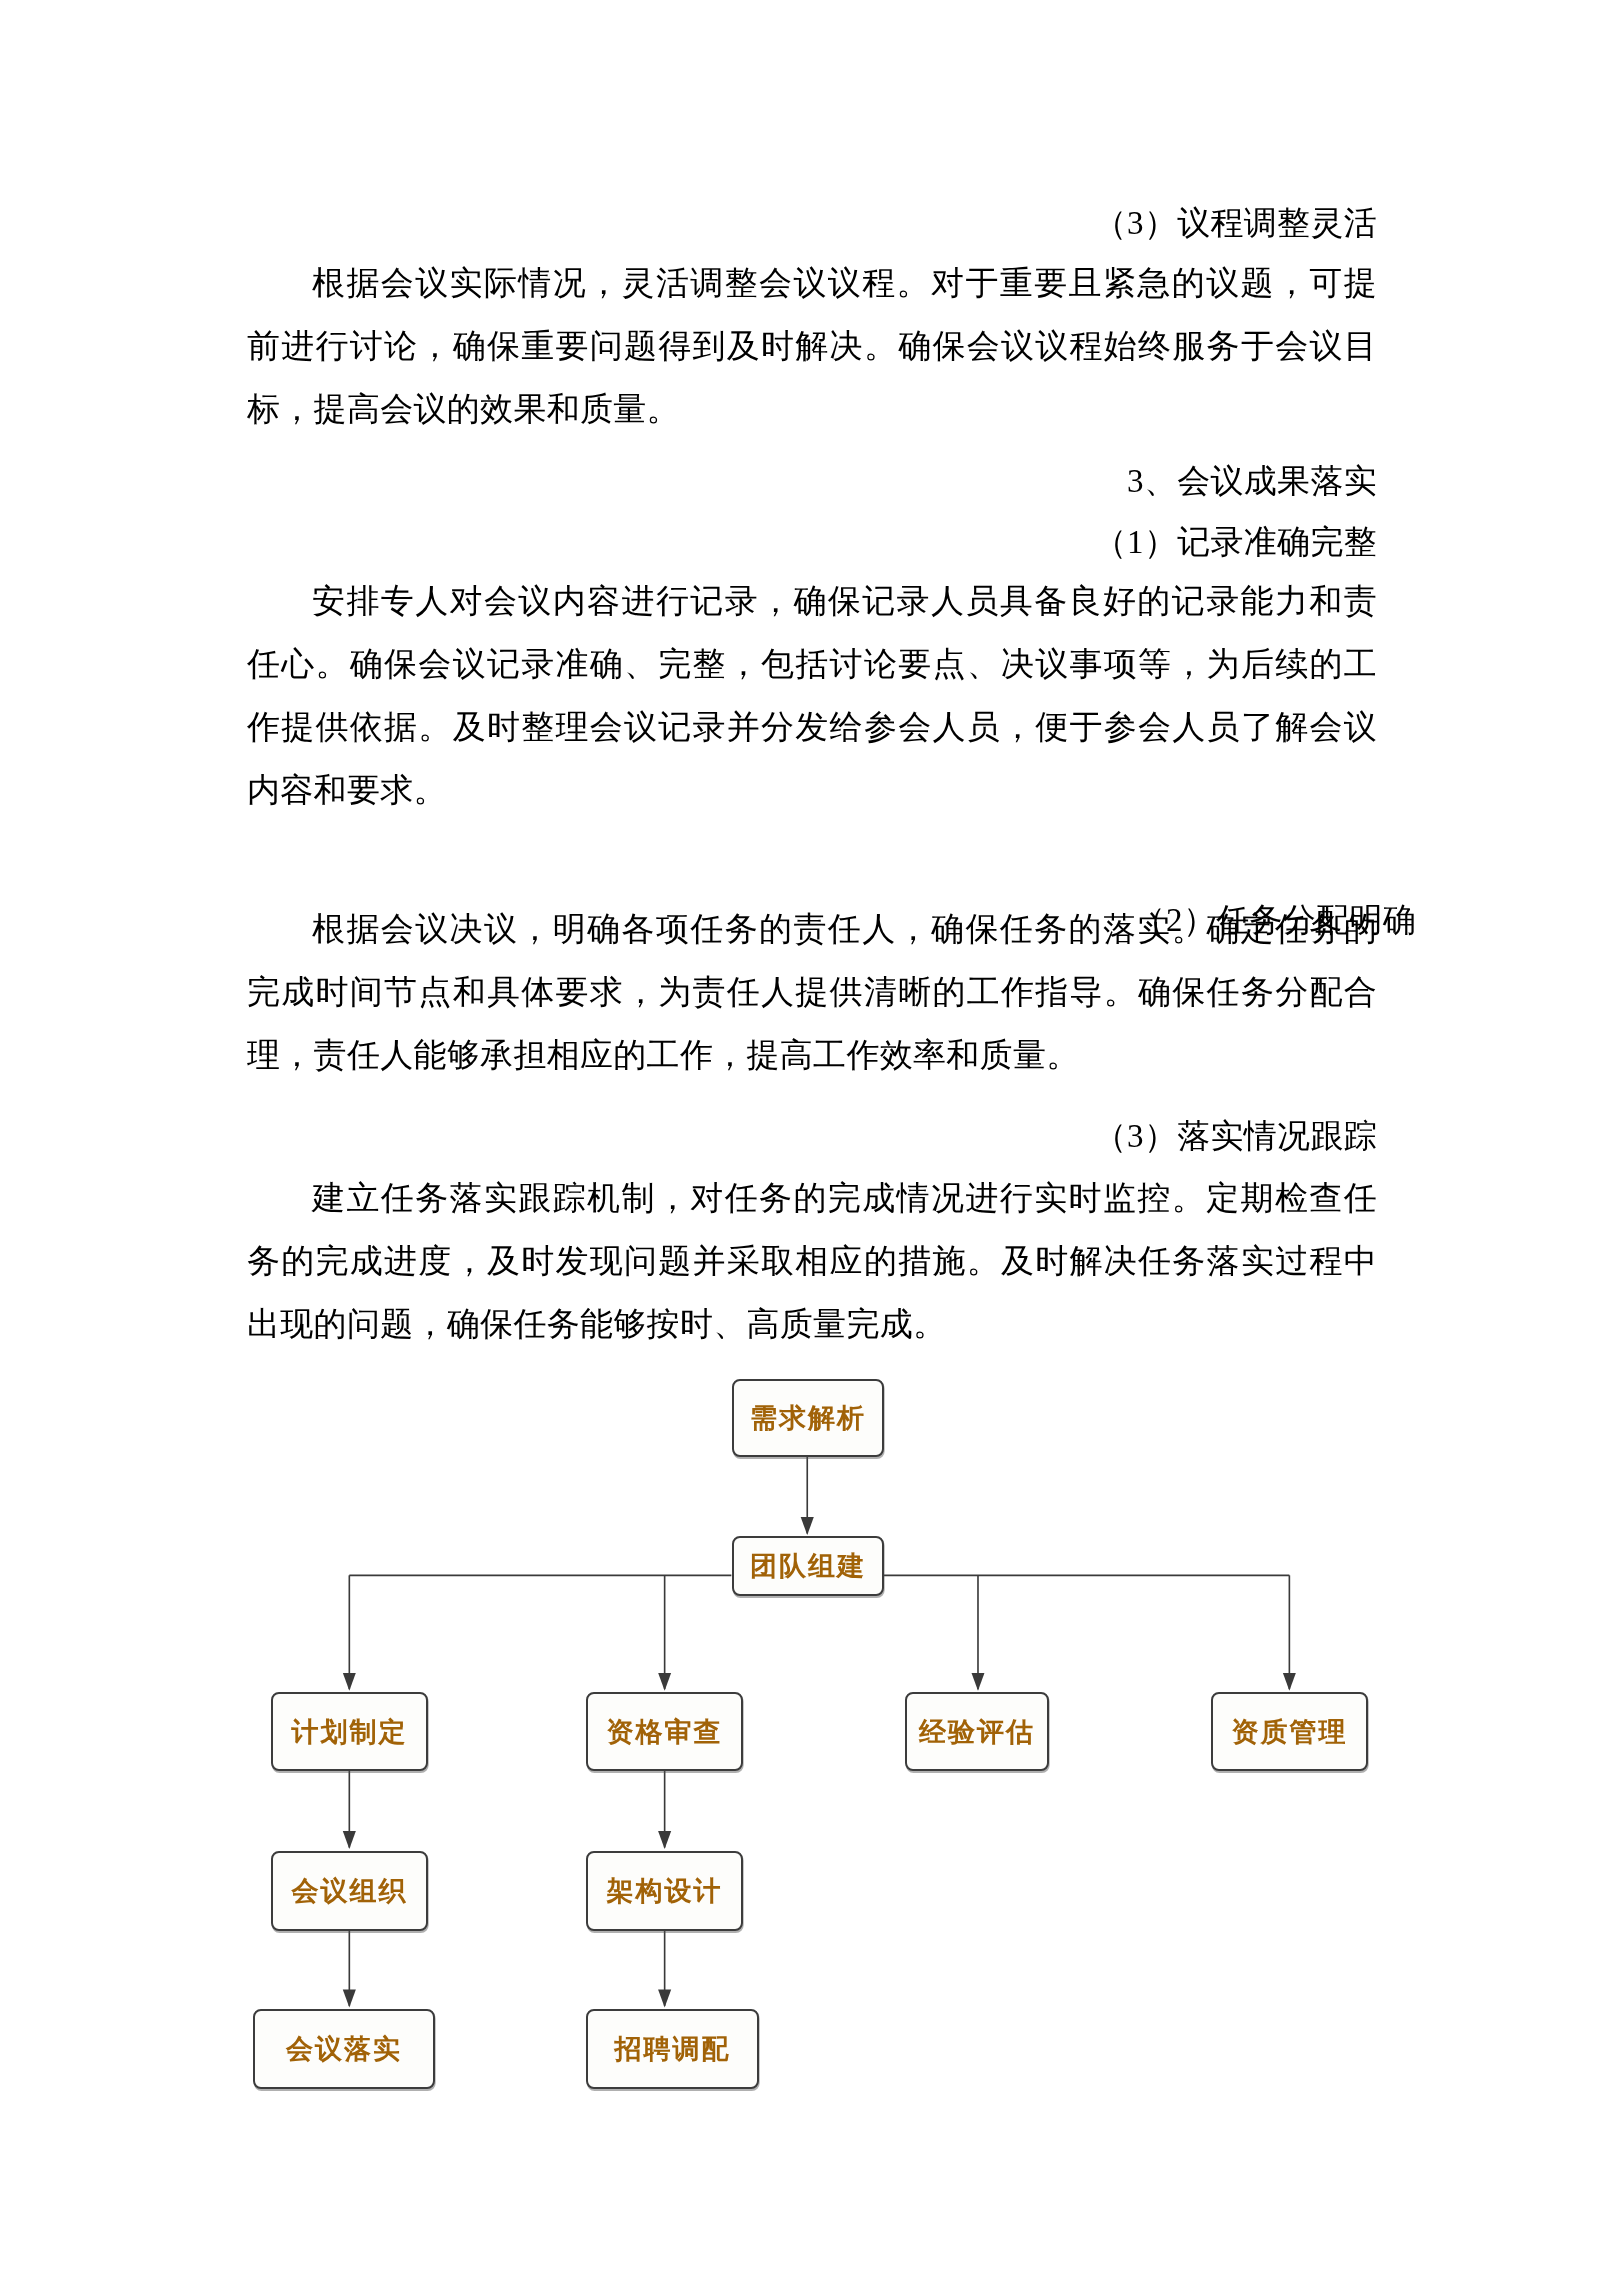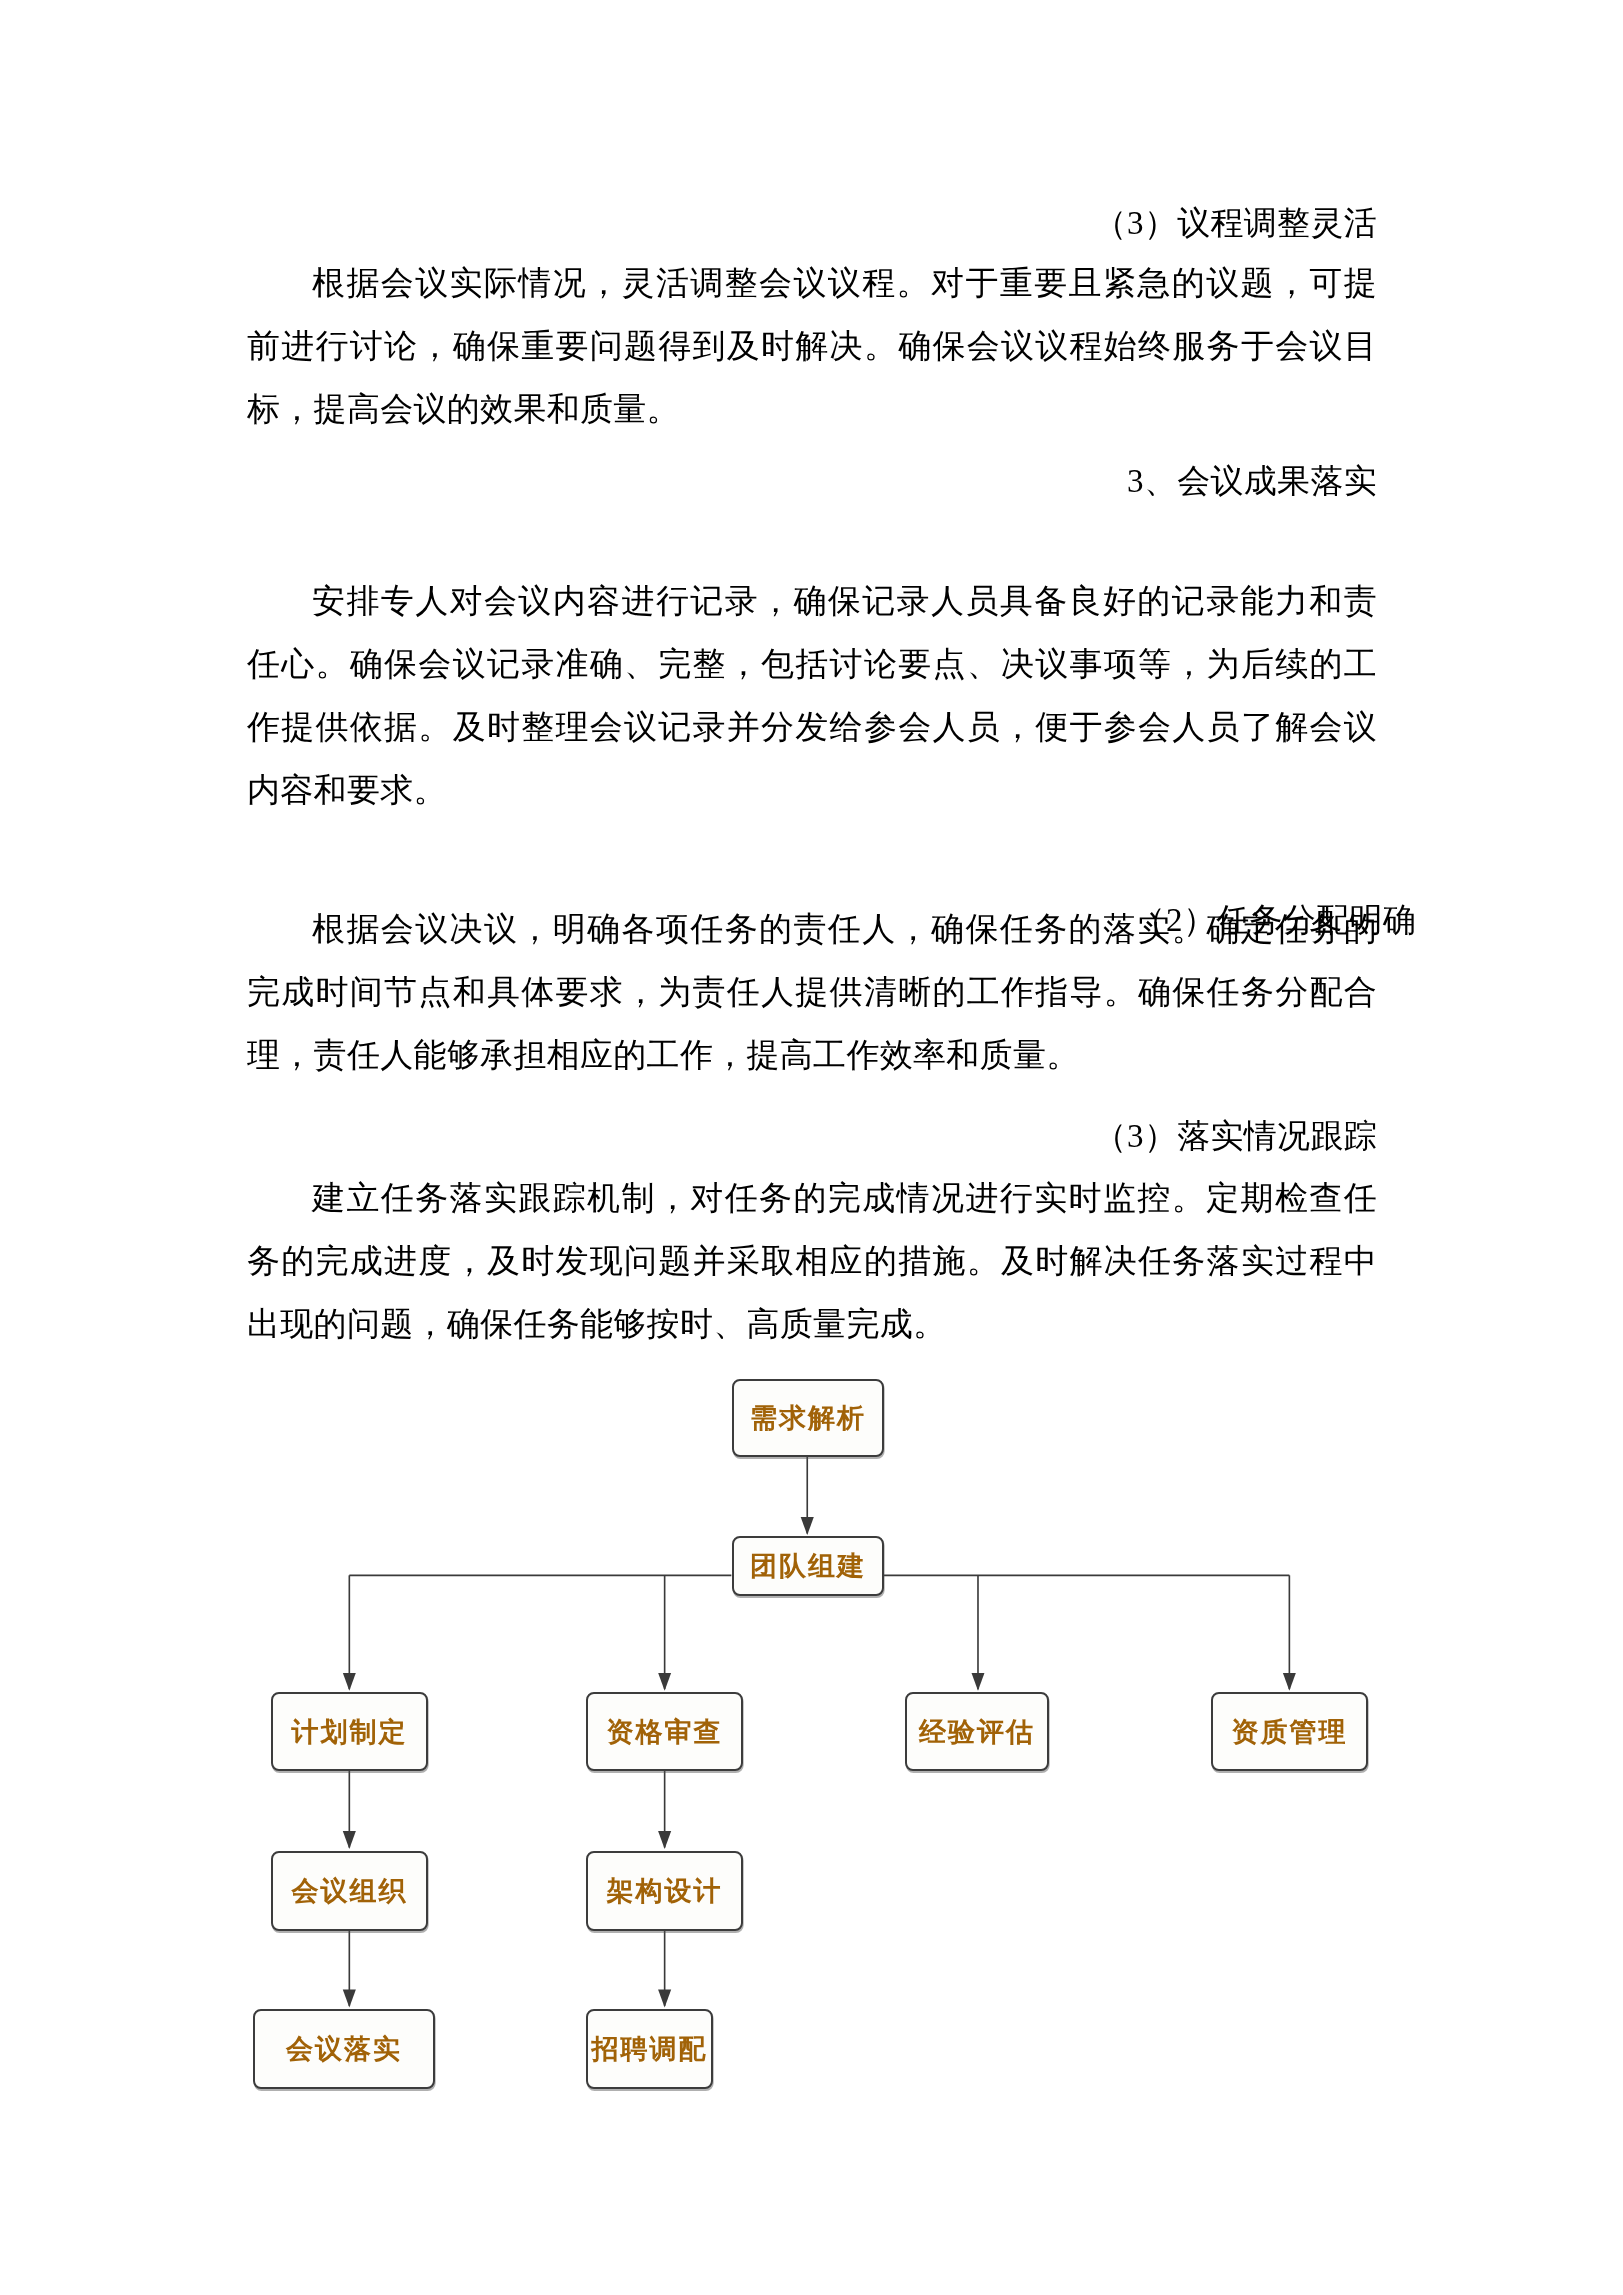--- a/index.html
+++ b/index.html
@@ -78,33 +78,34 @@
   }
   #node-a { left: 732px; top: 1379px; width: 152px; height: 78px; }
   #node-b { left: 732px; top: 1536px; width: 152px; height: 60px; }
   #node-c { left: 271px;  top: 1692px; width: 157px; height: 79px; }
   #node-d { left: 586px;  top: 1692px; width: 157px; height: 79px; }
   #node-e { left: 905px; top: 1692px; width: 144px; height: 79px; }
   #node-f { left: 1211px; top: 1692px; width: 157px; height: 79px; }
   #node-g { left: 271px;  top: 1851px; width: 157px; height: 80px; }
   #node-h { left: 586px;  top: 1851px; width: 157px; height: 80px; }
   #node-i { left: 253px;  top: 2009px; width: 182px; height: 80px; }
-  #node-j { left: 586px;  top: 2009px; width: 127px; height: 80px; text-align: right; }
+  #node-j { left: 586px;  top: 2009px; width: 173px; height: 80px; text-align: right; }
 </style>
 </head>
 <body>
 
 <div class="page">
 
   <div id="h1" class="tblock heading">（3）议程调整灵活</div>
 
   <div id="p1" class="tblock para">根据会议实际情况，灵活调整会议议程。对于重要且紧急的议题，可提前进行讨论，确保重要问题得到及时解决。确保会议议程始终服务于会议目标，提高会议的效果和质量。</div>
 
   <div id="h2" class="tblock heading">3、会议成果落实</div>
 
+  <div id="h3" class="tblock heading">（1）记录准确完整</div>
 
   <div id="p2" class="tblock para">安排专人对会议内容进行记录，确保记录人员具备良好的记录能力和责任心。确保会议记录准确、完整，包括讨论要点、决议事项等，为后续的工作提供依据。及时整理会议记录并分发给参会人员，便于参会人员了解会议内容和要求。</div>
 
   <div id="h4" class="tblock heading">（2）任务分配明确</div>
 
   <div id="p3" class="tblock para">根据会议决议，明确各项任务的责任人，确保任务的落实。确定任务的完成时间节点和具体要求，为责任人提供清晰的工作指导。确保任务分配合理，责任人能够承担相应的工作，提高工作效率和质量。</div>
 
   <div id="h5" class="tblock heading">（3）落实情况跟踪</div>
 
   <div id="p4" class="tblock para">建立任务落实跟踪机制，对任务的完成情况进行实时监控。定期检查任务的完成进度，及时发现问题并采取相应的措施。及时解决任务落实过程中出现的问题，确保任务能够按时、高质量完成。</div>

